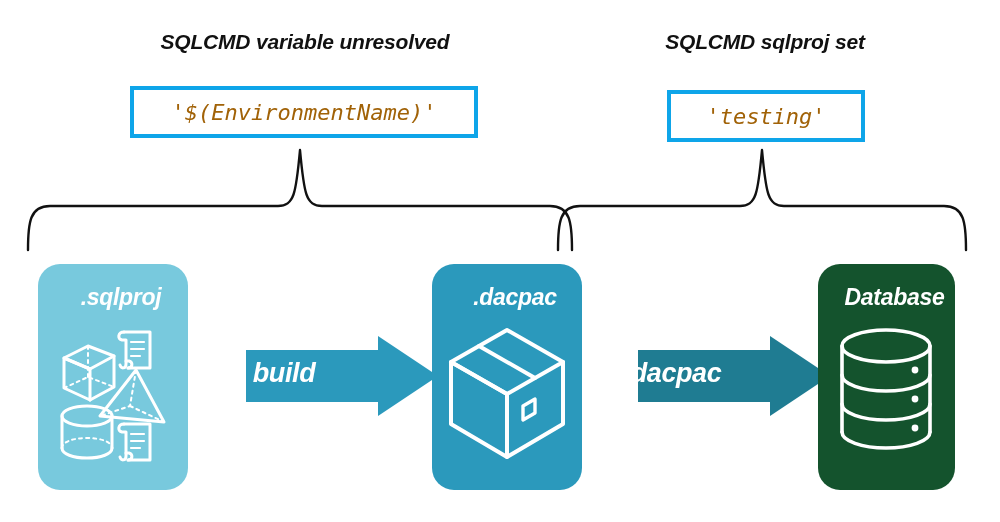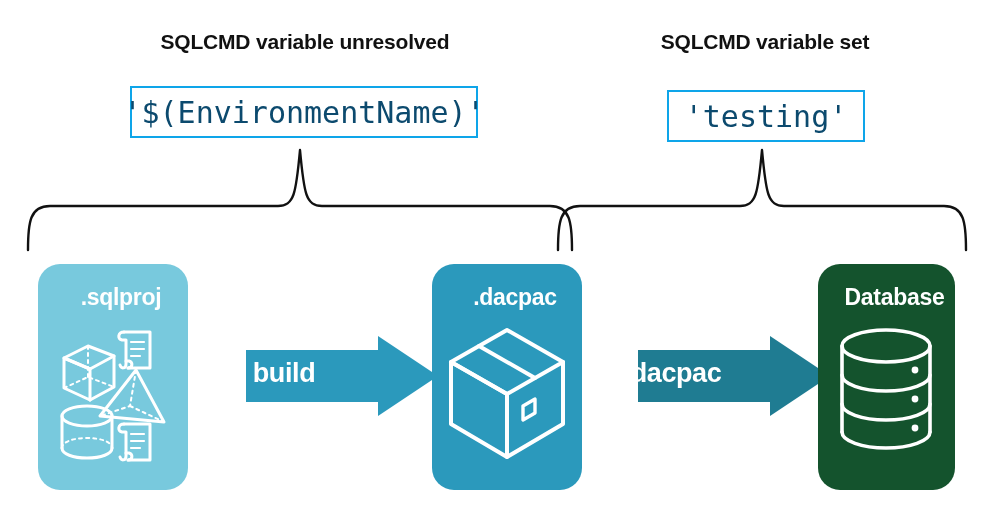--- a/index.html
+++ b/index.html
@@ -13,48 +13,49 @@
     position: relative;
     overflow: hidden;
     font-family: "Liberation Sans", sans-serif;
     -webkit-font-smoothing: antialiased;
   }
   .stage {
     position: absolute;
     left: 0; top: 0;
     width: 1000px;
     height: 522px;
+    font-style: italic;
   }
 
   
   .heading {
     position: absolute;
     font-family: "Liberation Sans", sans-serif;
     font-weight: bold;
     font-size: 21px;
     color: #111111;
     text-align: center;
     white-space: nowrap;
     letter-spacing: -0.2px;
   }
   #heading-left  { left: 0px;   top: 30px; width: 610px; }
   #heading-right { left: 565px; top: 30px; width: 400px; }
 
   
   .code-box {
     position: absolute;
-    border: 2px solid #0ea5e9;
+    border: 4px solid #0ea5e9;
     background: #ffffff;
     box-sizing: border-box;
     display: flex;
     align-items: center;
     justify-content: center;
     font-family: "DejaVu Sans Mono", monospace;
-    font-size: 30px;
-    color: #0c4a6e;
+    font-size: 22px;
+    color: #a16207;
     letter-spacing: 0px;
   }
   #code-box-left  { left: 130px; top: 86px; width: 348px; height: 52px; }
   #code-box-right { left: 667px; top: 90px; width: 198px; height: 52px; }
 
   
   .brace-svg {
     position: absolute;
     overflow: visible;
   }
@@ -115,21 +116,21 @@
     pointer-events: none;
   }
 </style>
 </head>
 <body>
 
 <div class="stage">
 
   <div class="heading" id="heading-left">SQLCMD variable unresolved</div>
 
-  <div class="heading" id="heading-right">SQLCMD variable set</div>
+  <div class="heading" id="heading-right">SQLCMD sqlproj set</div>
 
   <div class="code-box" id="code-box-left">'$(EnvironmentName)'</div>
 
   <div class="code-box" id="code-box-right">'testing'</div>
 
   <svg class="brace-svg" id="brace-left" width="548" height="104" viewBox="0 0 548 104">
     <path d="M 2,102
              C 2,74 4,58 24,58
              L 252,58
              C 268,58 270,46 274,2

